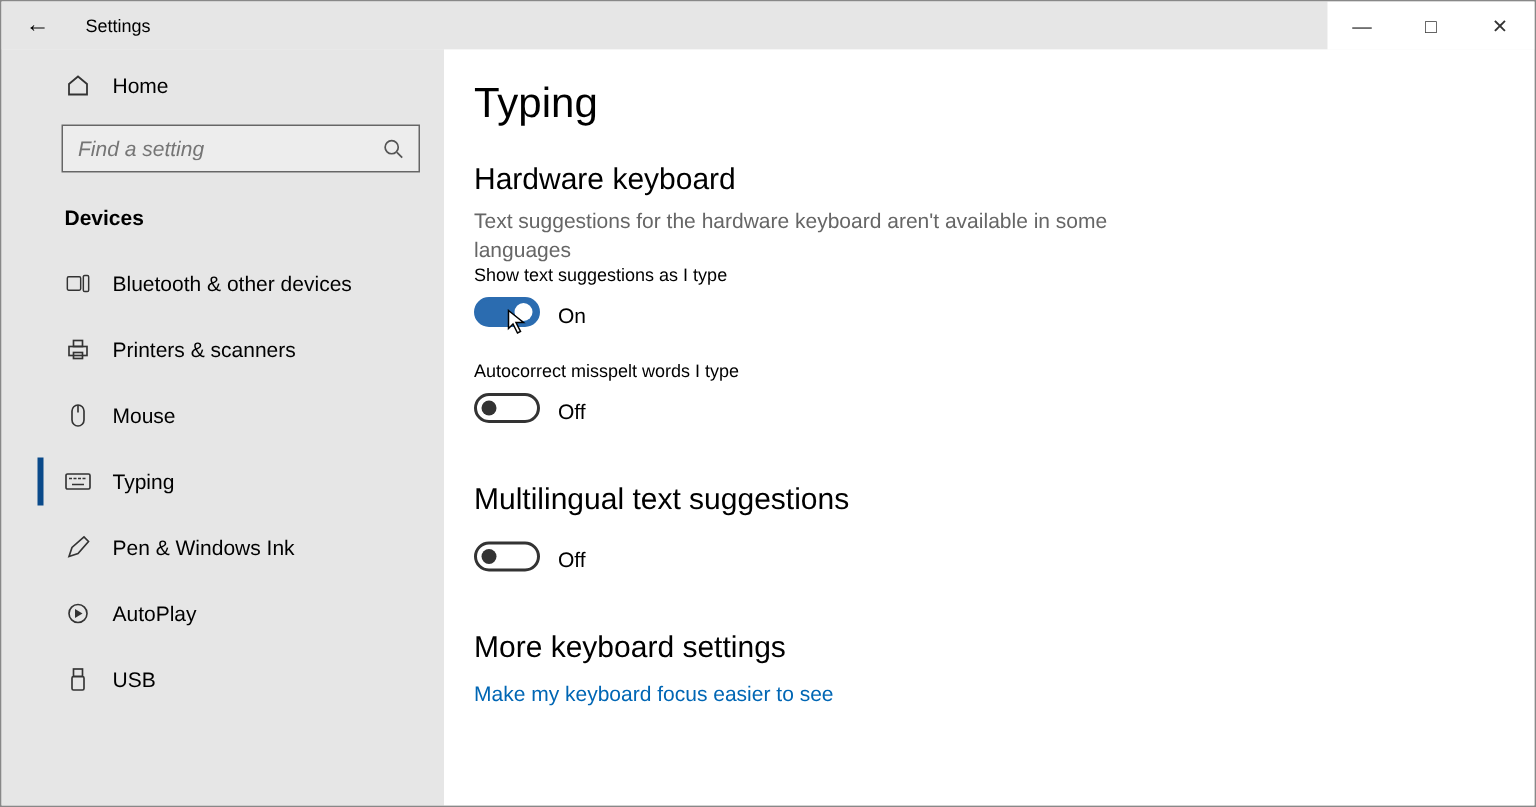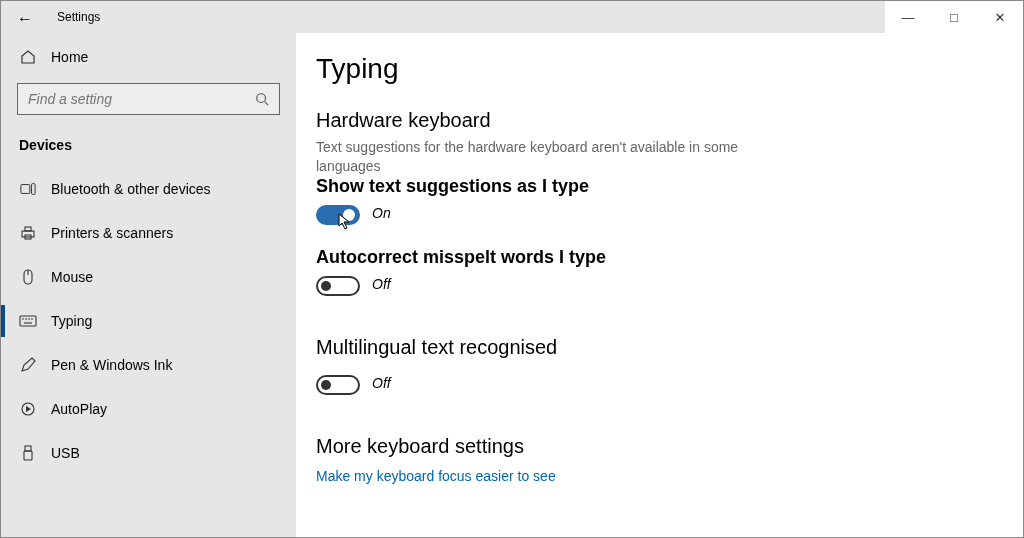--- a/index.html
+++ b/index.html
@@ -58,20 +58,21 @@
     flex: 1;
     display: flex;
     min-height: 0;
   }
   .sidebar {
     width: 295px;
     background: #e6e6e6;
     display: flex;
     flex-direction: column;
     padding-top: 4px;
+    padding-left: 24px;
   }
   .side-row {
     display: flex;
     align-items: center;
     height: 40px;
     padding-left: 18px;
     gap: 14px;
     font-size: 14px;
     color: #000;
     position: relative;
@@ -135,32 +136,30 @@
     font-weight: 400;
     margin: 0 0 6px 0;
   }
   .section-desc {
     color: #666;
     font-size: 14px;
     max-width: 460px;
     line-height: 1.35;
   }
   .setting-label {
-    font-size: 18px;
+    font-size: 12px;
     margin-bottom: 8px;
     max-width: 460px;
-    font-weight: bold;
   }
   .toggle-row {
     display: flex;
-    align-items: flex-start;
+    align-items: flex-end;
     gap: 12px;
     margin-bottom: 22px;
     position: relative;
-    font-style: italic;
   }
   .toggle {
     width: 44px;
     height: 20px;
     border-radius: 10px;
     position: relative;
   }
   .toggle.off {
     border: 2px solid #333;
     background: #fff;
@@ -341,21 +340,21 @@
         </span>
       </div>
 
       <div class="setting-label">Autocorrect misspelt words I type</div>
       <div class="toggle-row">
         <div class="toggle off"></div>
         <span class="toggle-state">Off</span>
       </div>
 
       <div class="section-gap"></div>
-      <div class="section-title">Multilingual text recognised</div>
+      <div class="section-title">Multilingual text suggestions</div>
       <div style="height:10px"></div>
       <div class="toggle-row">
         <div class="toggle off"></div>
         <span class="toggle-state">Off</span>
       </div>
 
       <div class="section-gap"></div>
       <div class="section-title">More keyboard settings</div>
       <div class="link">Make my keyboard focus easier to see</div>
     </div>

